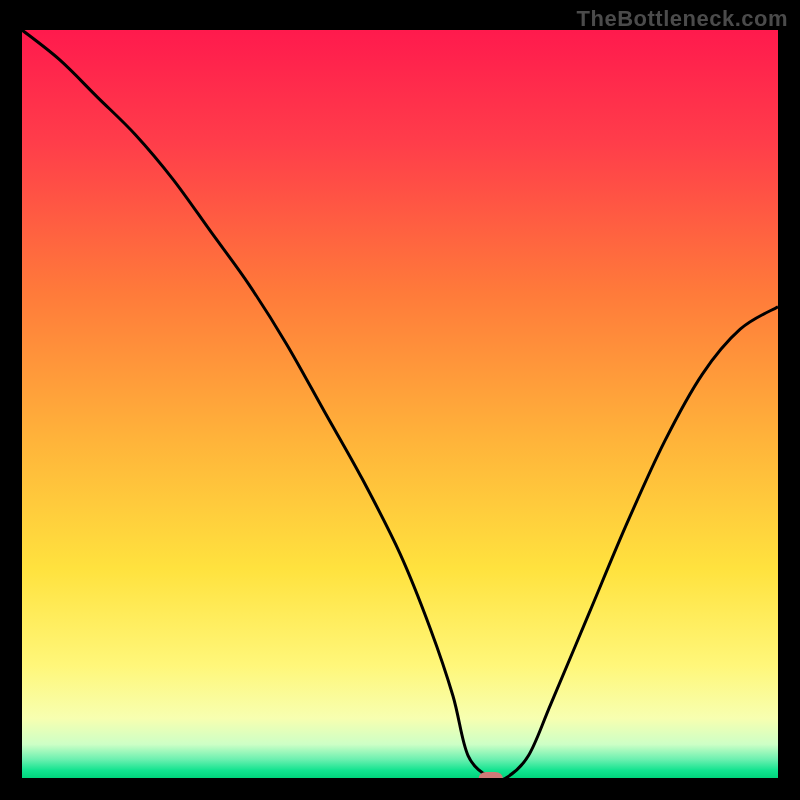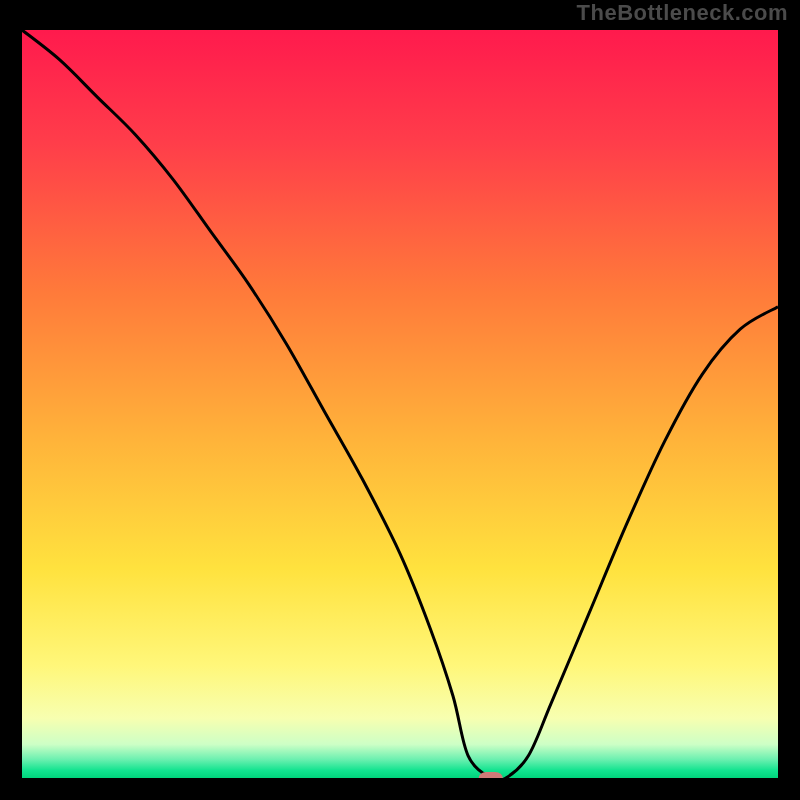--- a/index.html
+++ b/index.html
@@ -12,21 +12,21 @@
     overflow: hidden;
   }
   .frame {
     position: relative;
     width: 800px;
     height: 800px;
     background: #000;
   }
   .watermark {
     position: absolute;
-    top: 0;
+    top: 6px;
     right: 12px;
     color: #4b4b4b;
     font-size: 22px;
     font-weight: 600;
     letter-spacing: 0.5px;
     user-select: none;
     text-align: right;
   }
   .plot-outer {
     position: absolute;

